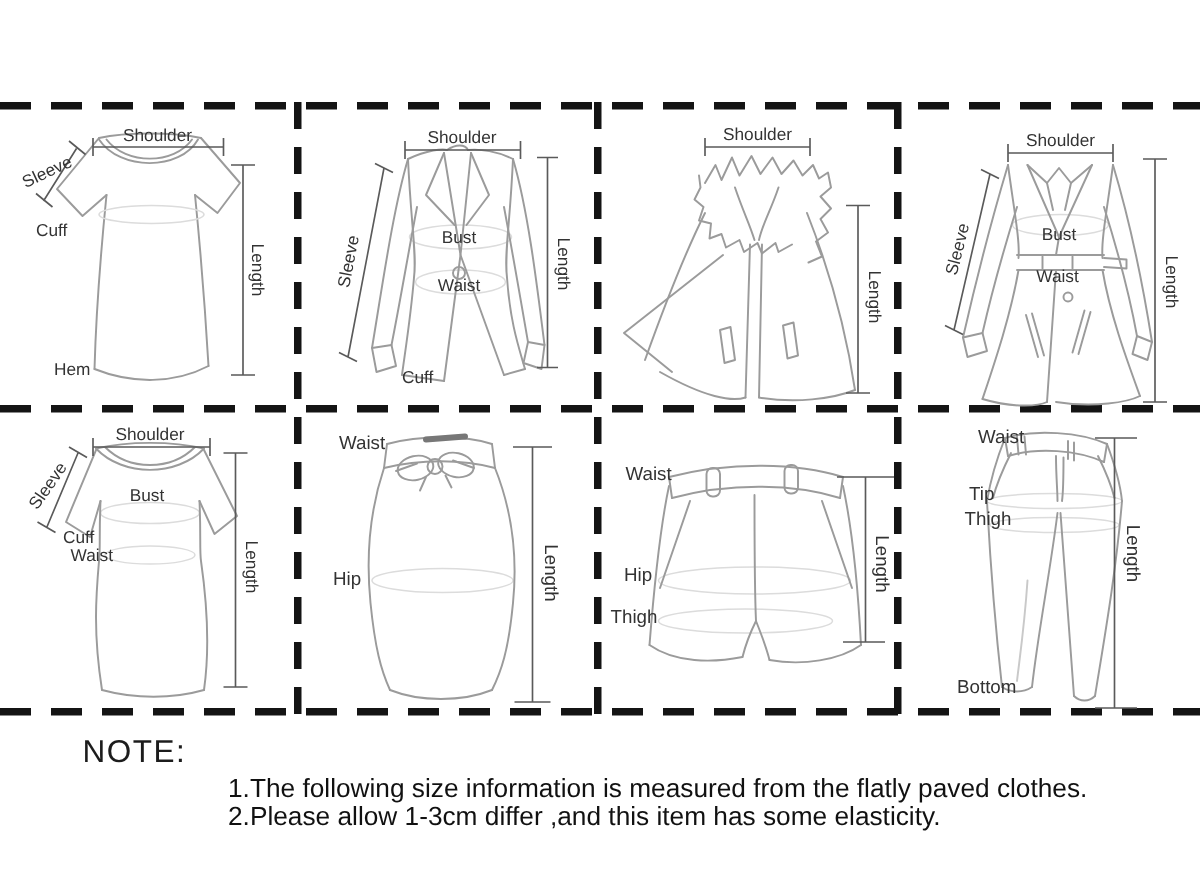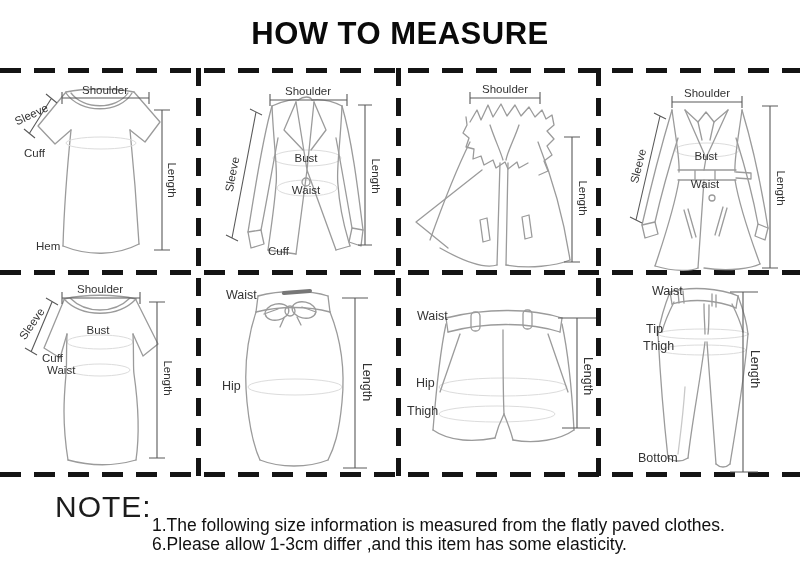--- a/index.html
+++ b/index.html
@@ -13,30 +13,29 @@
     background:repeating-linear-gradient(180deg,#141414 0 18px,transparent 18px 30px);}
   .panel{position:absolute;width:200px;height:202px;}
   svg{display:block;}
   .g{stroke:#9b9b9b;fill:none;stroke-width:1.3;stroke-linejoin:round;stroke-linecap:round;}
   .f{stroke:#dcdcdc;fill:none;stroke-width:1;}
   .m{stroke:#5a5a5a;fill:none;stroke-width:1.1;}
   text{fill:#333;}
   .t1{font-size:11.5px;}
   .t2{font-size:12.5px;}
   
-  .note-label{position:absolute;left:55px;top:490px;font-size:30px;color:#1c1c1c;letter-spacing:1px;}
+  .note-label{position:absolute;left:55px;top:490px;font-size:21px;color:#1c1c1c;letter-spacing:1px;}
   .note-line1{position:absolute;left:152px;top:515px;font-size:17.5px;color:#111;}
   .note-line2{position:absolute;left:152px;top:534px;font-size:17.5px;color:#111;}
 </style>
 </head>
 <body>
 
 <div class="page">
 
-  <h1 class="title">HOW TO MEASURE</h1>
 
   <div class="hline" style="top:68px"></div>
   <div class="hline" style="top:270px"></div>
   <div class="hline" style="top:472px"></div>
   <div class="vline" style="left:196px"></div>
   <div class="vline" style="left:396px"></div>
   <div class="vline" style="left:596px"></div>
 
   <div class="panel" style="left:0;top:70px">
     <svg width="200" height="202" viewBox="0 0 200 202">
@@ -273,15 +272,15 @@
       <text class="t2" x="52" y="23">Waist</text>
       <text class="t2" x="46" y="61">Tip</text>
       <text class="t2" x="43" y="78">Thigh</text>
       <text class="t2" x="38" y="190">Bottom</text>
       <text class="t2" x="151" y="97" transform="rotate(90 151 97)" text-anchor="middle">Length</text>
     </svg>
   </div>
 
   <div class="note-label">NOTE:</div>
   <div class="note-line1">1.The following size information is measured from the flatly paved clothes.</div>
-  <div class="note-line2">6.Please allow 1-3cm differ ,and this item has some elasticity.</div>
+  <div class="note-line2">2.Please allow 1-3cm differ ,and this item has some elasticity.</div>
 
 </div>
 
 </body></html>

